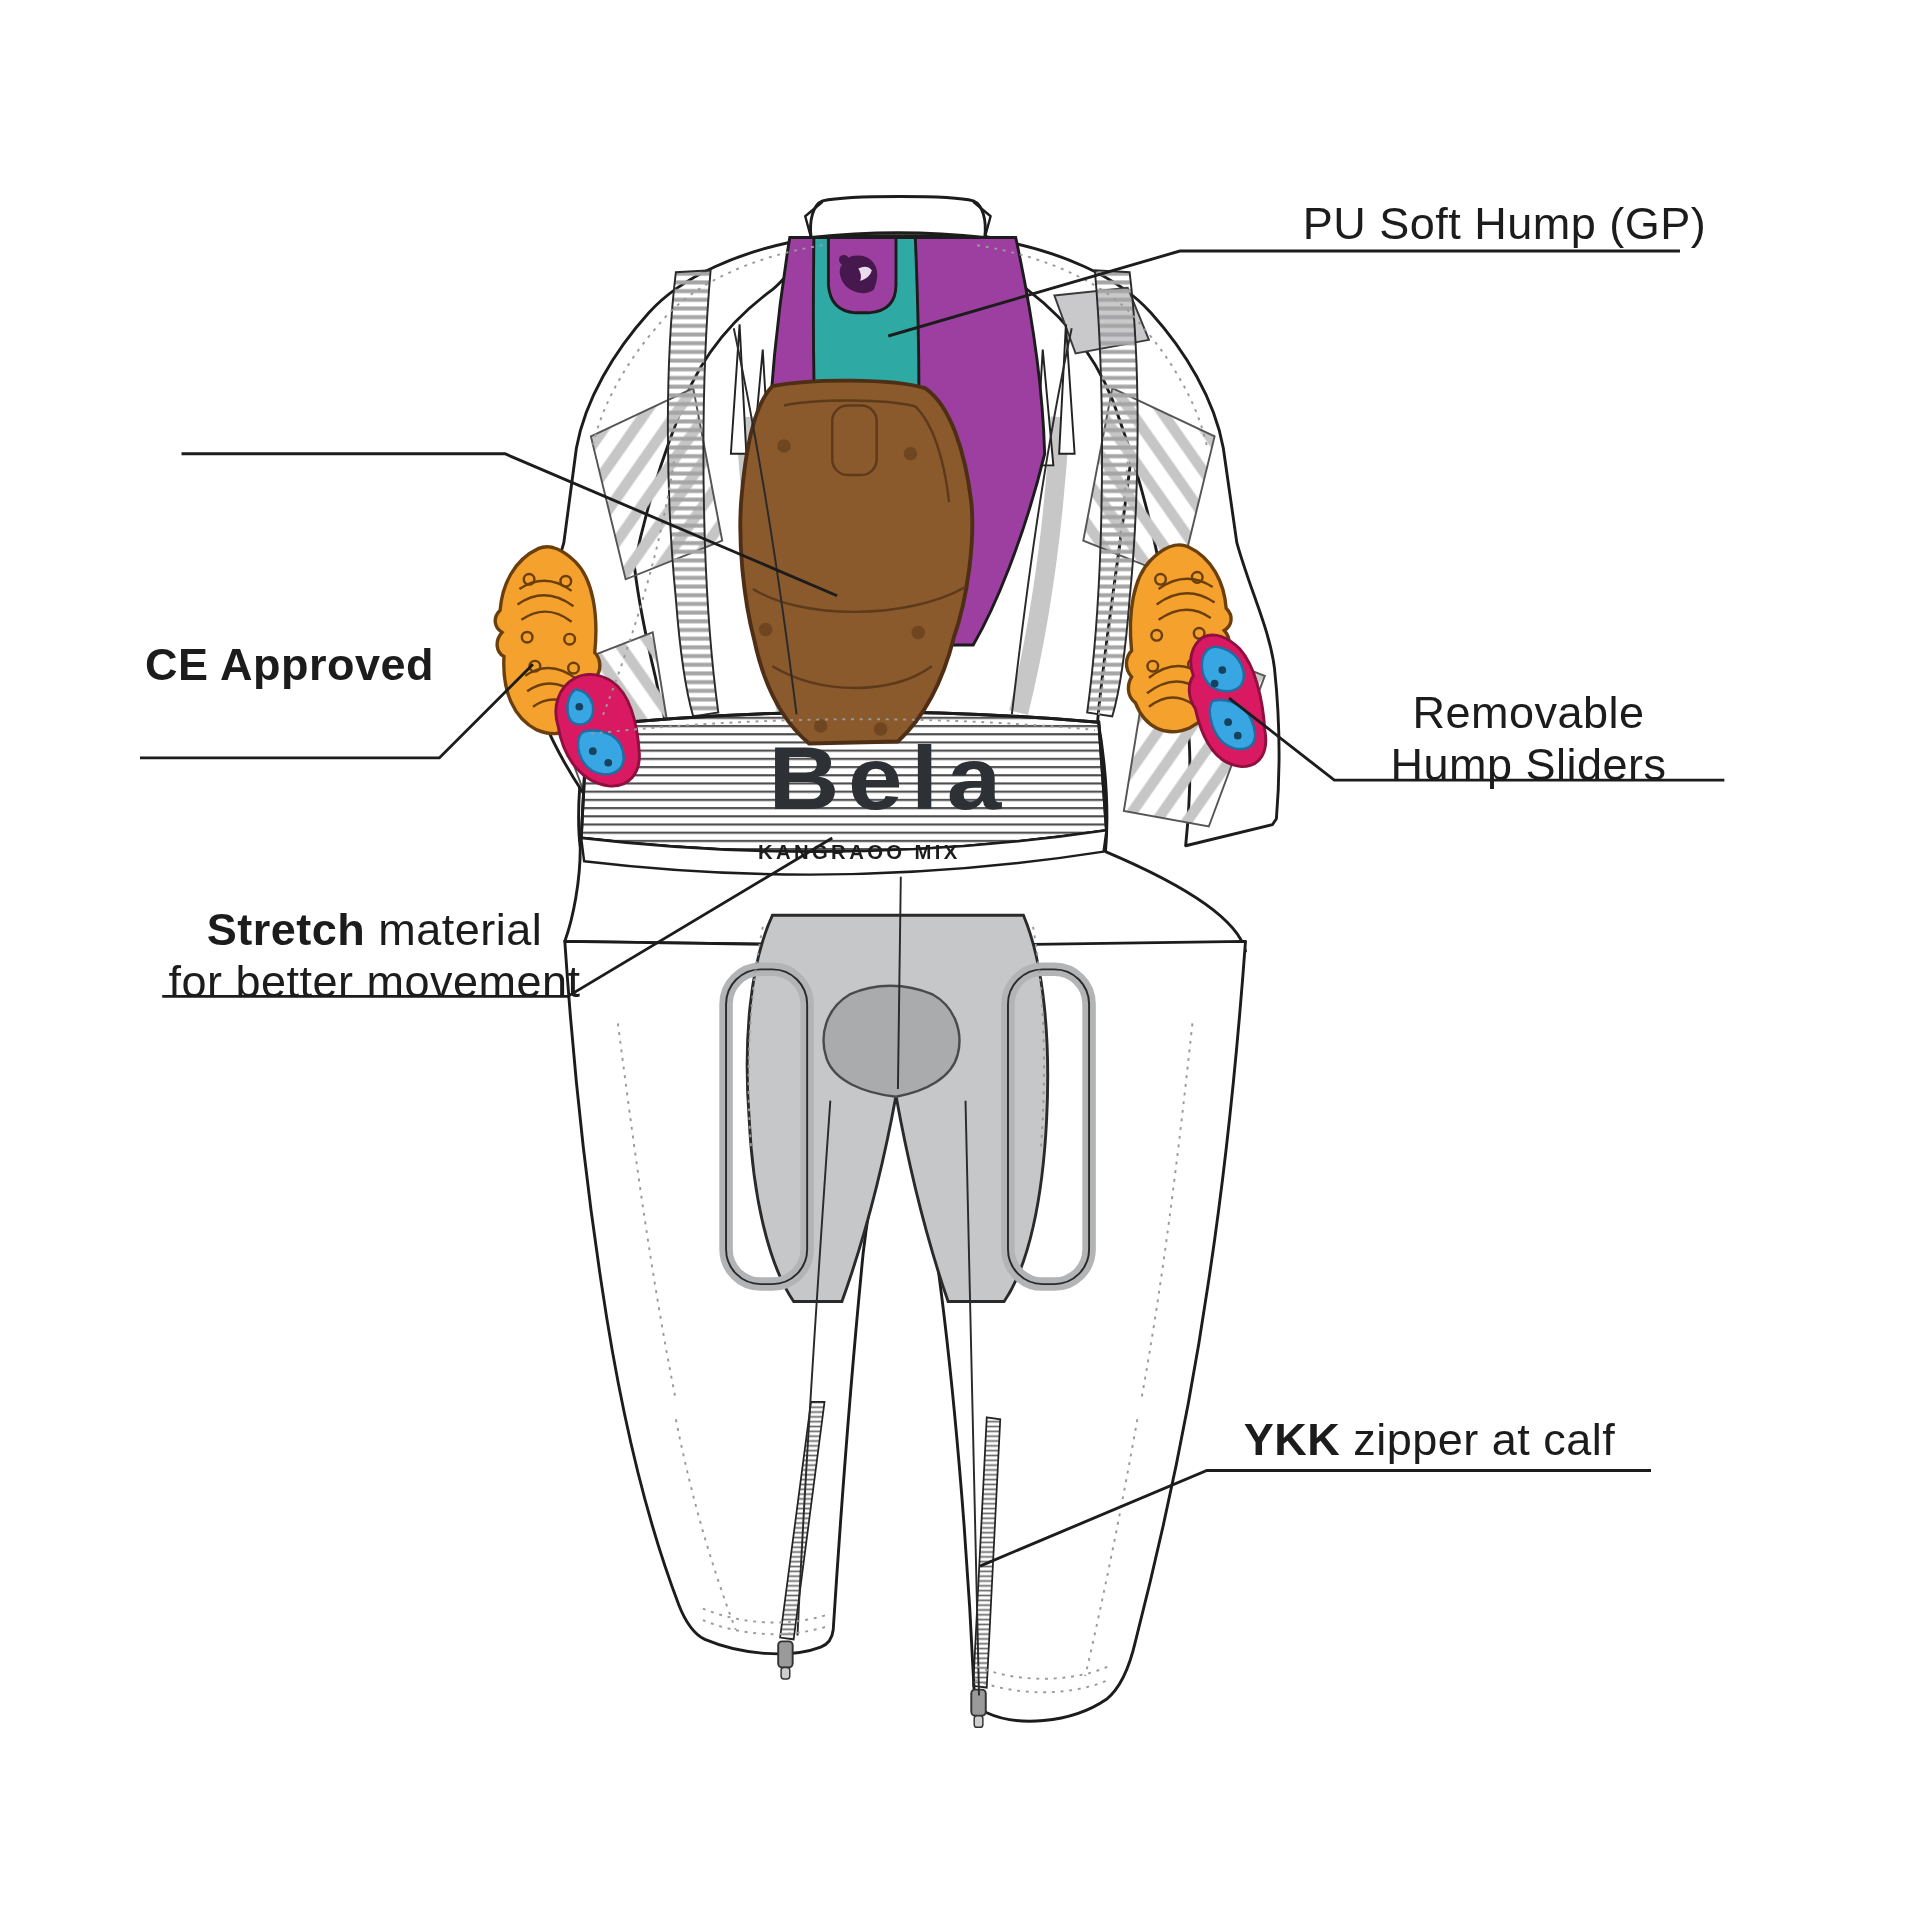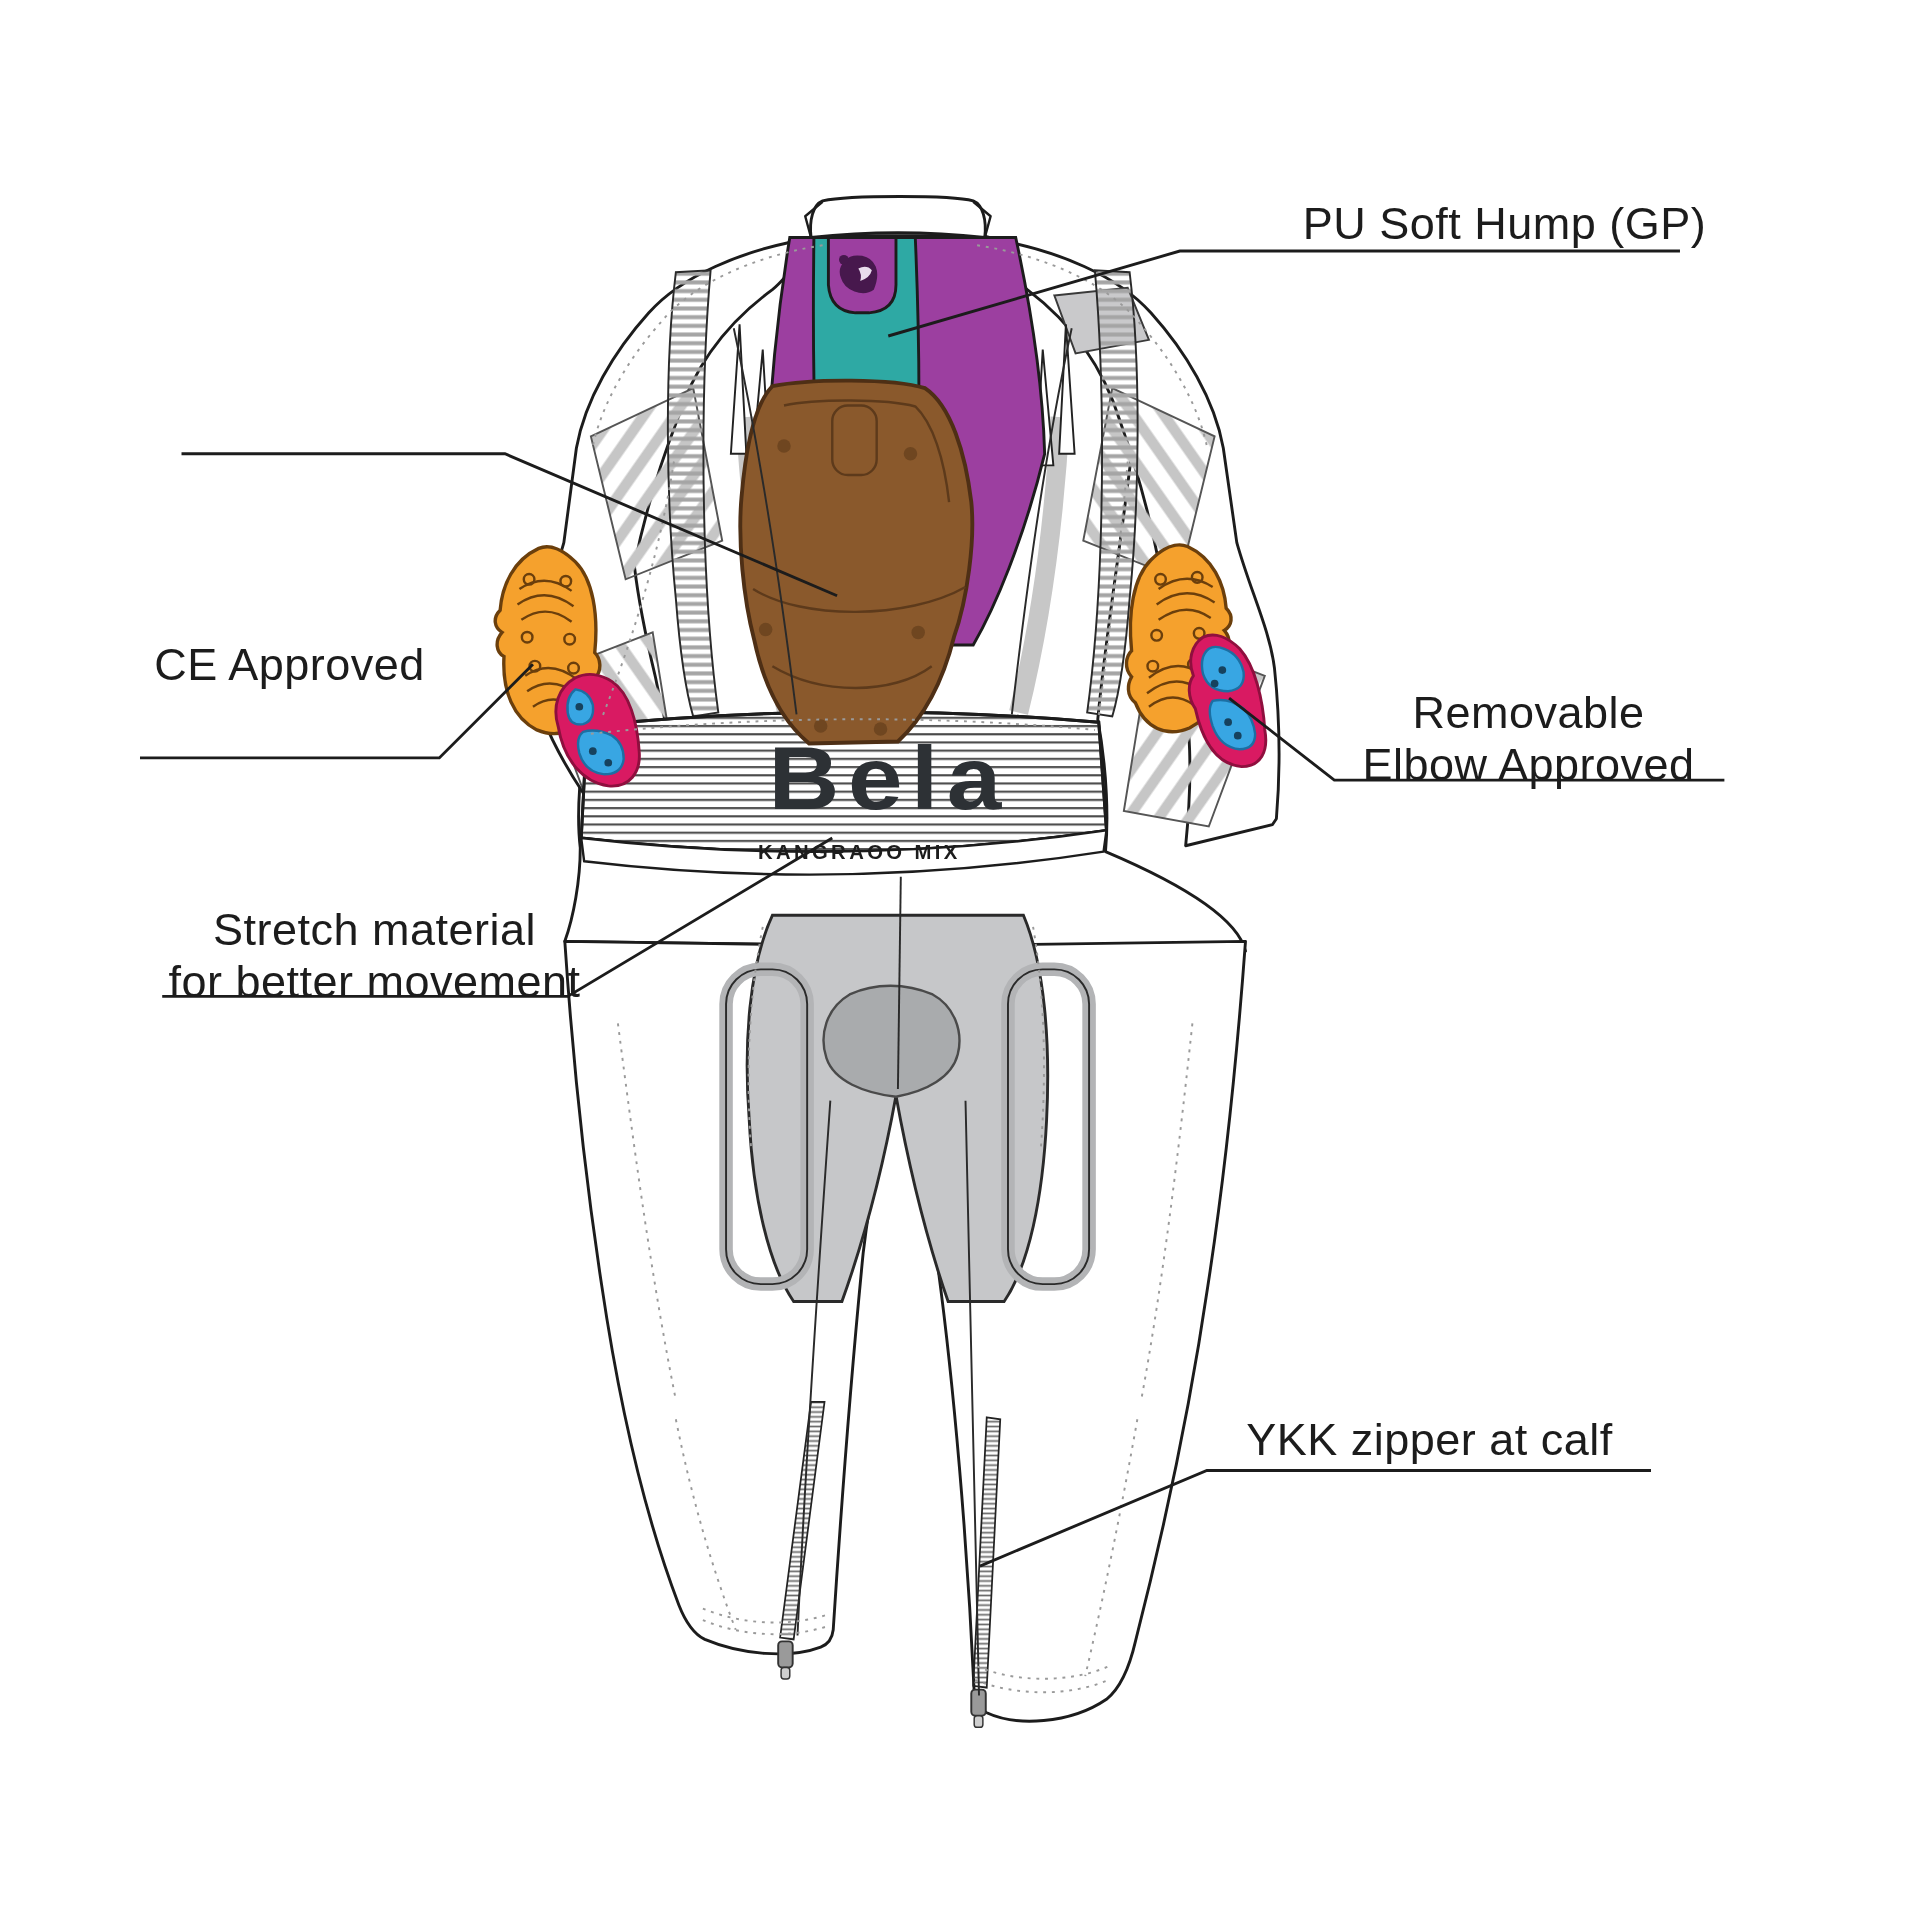--- a/index.html
+++ b/index.html
@@ -5,21 +5,21 @@
   html,body{margin:0;padding:0;background:#ffffff;}
   .stage{
     position:relative;width:1931px;height:1931px;background:#ffffff;
     font-family:"Liberation Sans",sans-serif;color:#1c1c1c;overflow:hidden;
   }
   .art{position:absolute;left:0;top:0;width:1931px;height:1931px;}
   .callout{
     position:absolute;width:483px;text-align:center;
     font-size:45px;line-height:1.16;color:#1c1c1c;letter-spacing:0.5px;
   }
-  .callout .b{font-weight:normal;}
+  .callout .b{font-weight:bold;}
 </style>
 </head>
 <body>
 
 <div class="stage">
 
 <svg class="art" viewBox="0 0 2000 2000">
   <defs>
     <pattern id="hsBelt" width="12" height="8.5" patternUnits="userSpaceOnUse">
       <line x1="0" y1="4" x2="12" y2="4" stroke="#4a4a4a" stroke-width="2.2"></line>
@@ -285,21 +285,21 @@
   <span>PU Soft Hump (GP)</span>
 </div>
 
 
 <div class="callout" style="left:48px;top:639px;">
   <span class="b">CE Approved</span><br>
 </div>
 
 <div class="callout" style="left:1287px;top:687px;">
   <span>Removable</span><br>
-  <span>Elbow Approved</span>
+  <span>Hump Sliders</span>
 </div>
 
 <div class="callout" style="left:133px;top:904px;">
   <span class="b">Stretch</span><span> material</span><br>
   <span>for better movement</span>
 </div>
 
 <div class="callout" style="left:1188px;top:1414px;">
   <span class="b">YKK</span><span> zipper at calf</span>
 </div>

